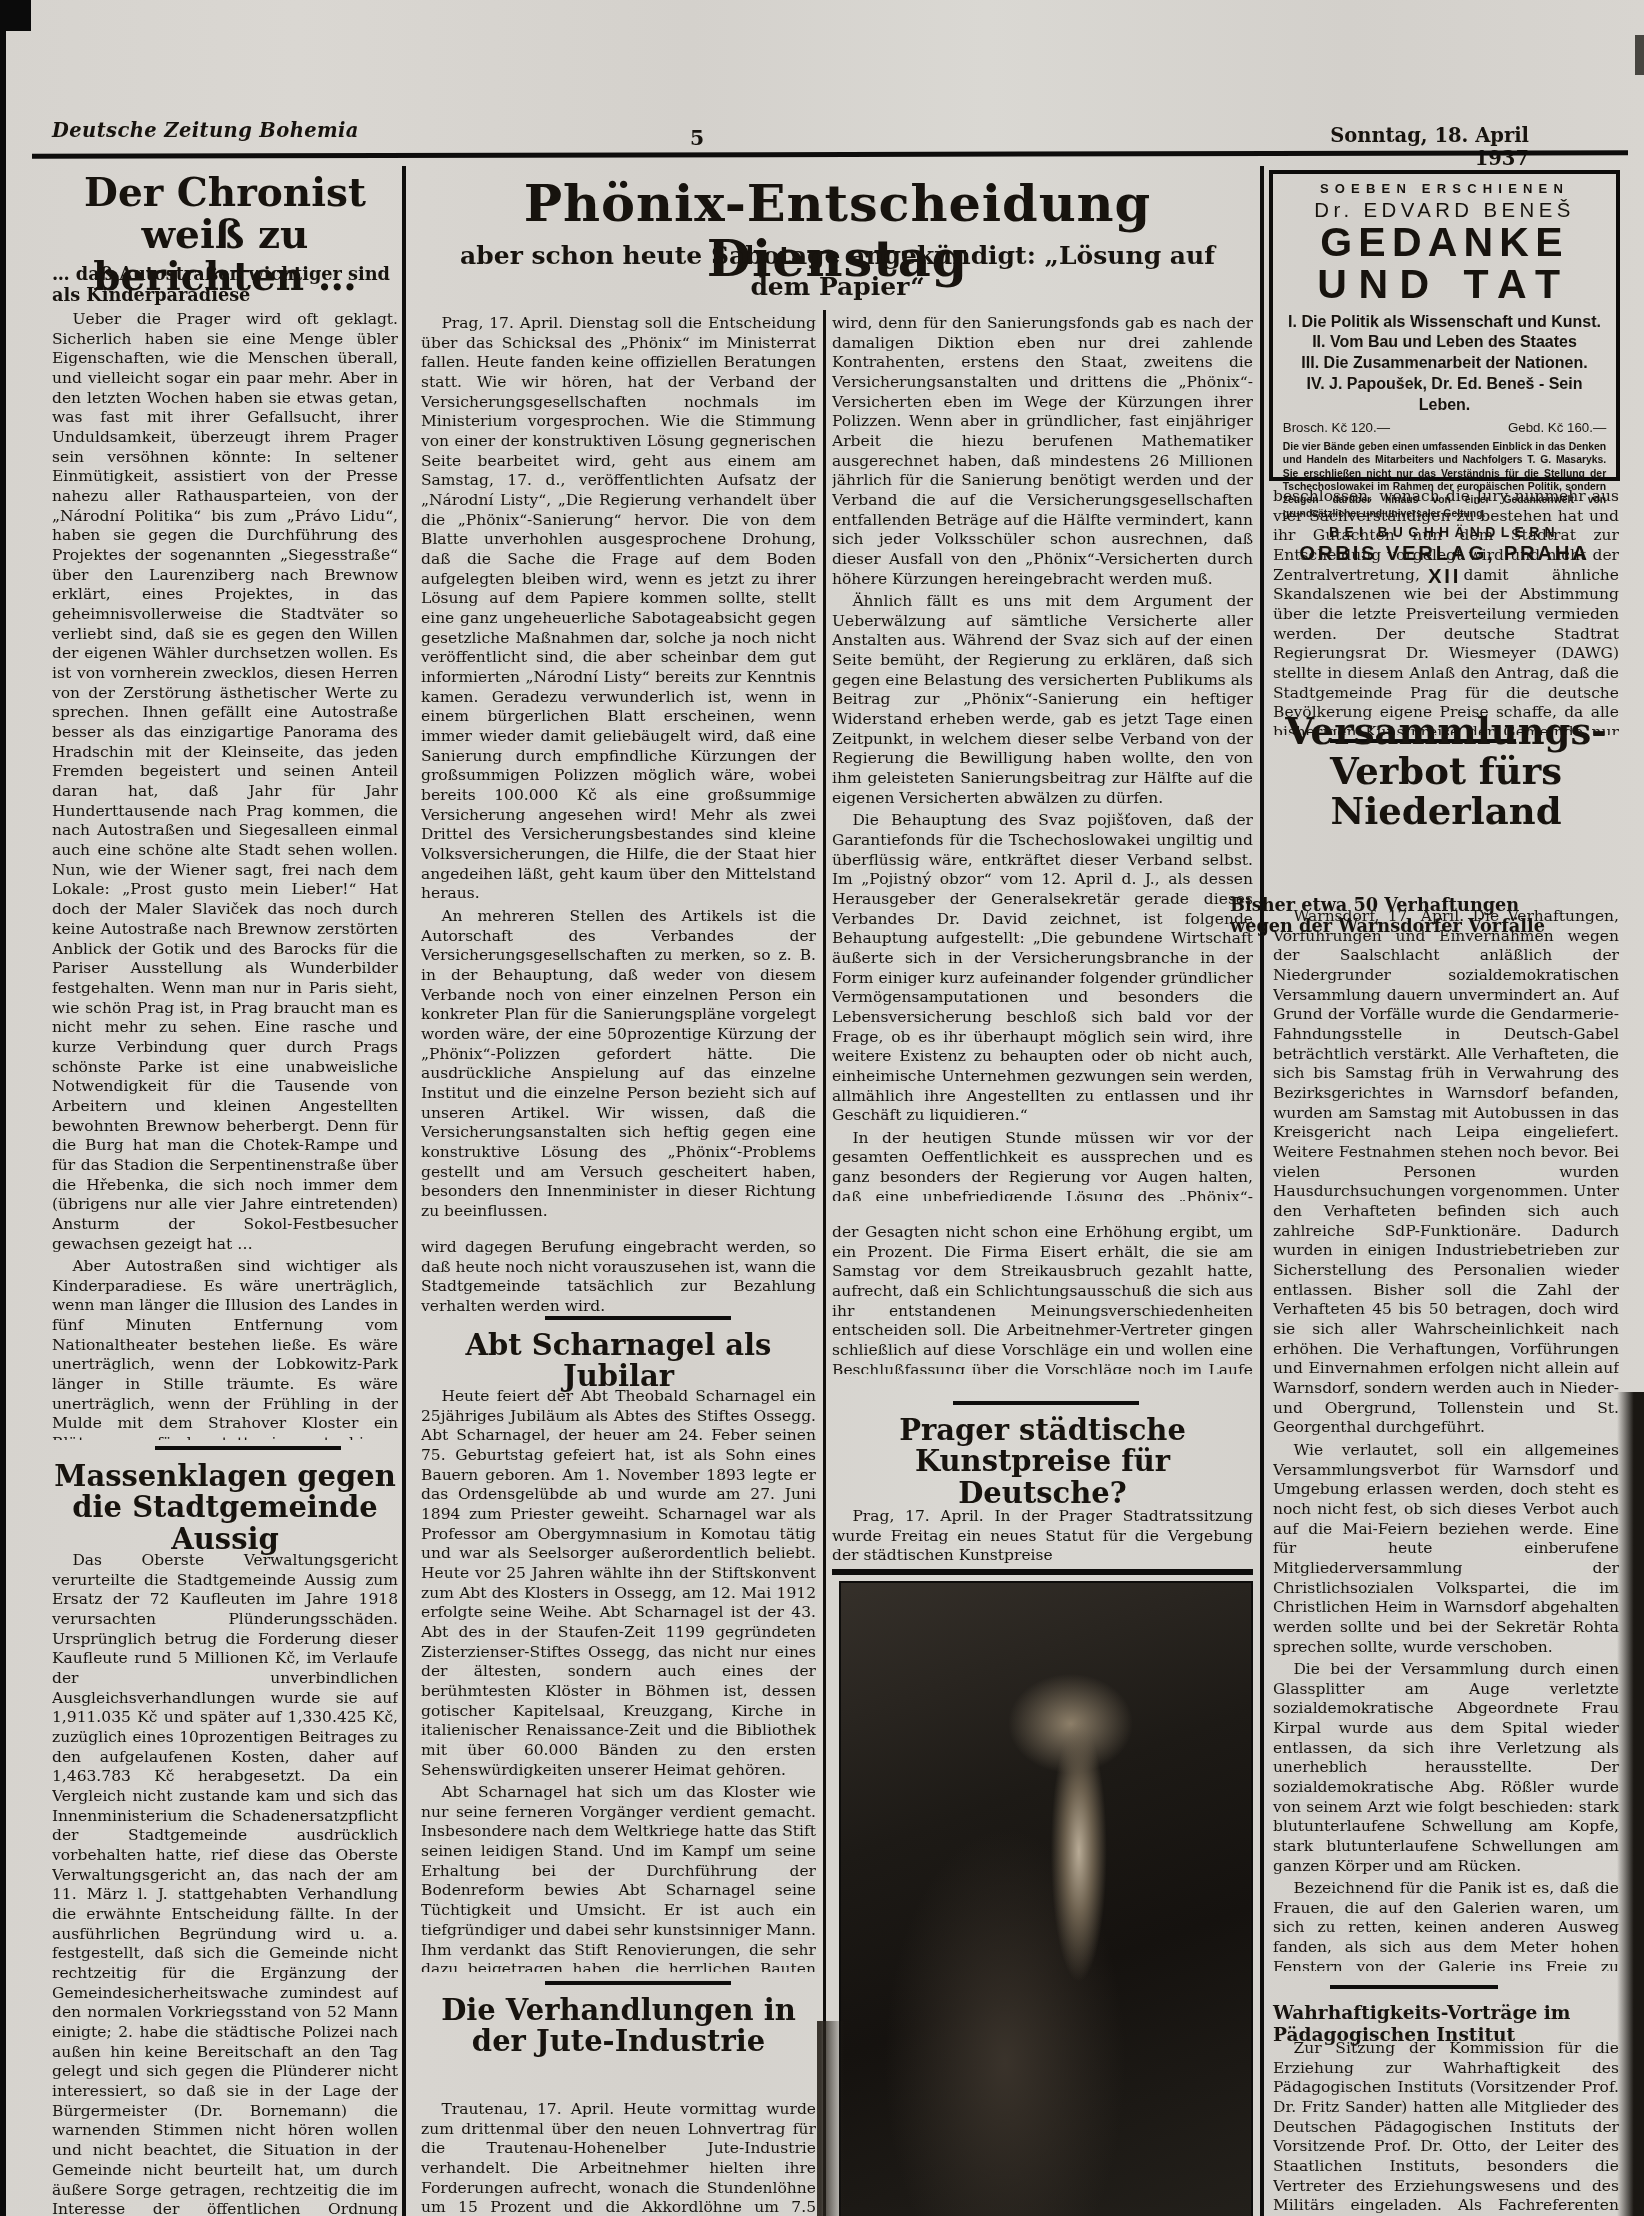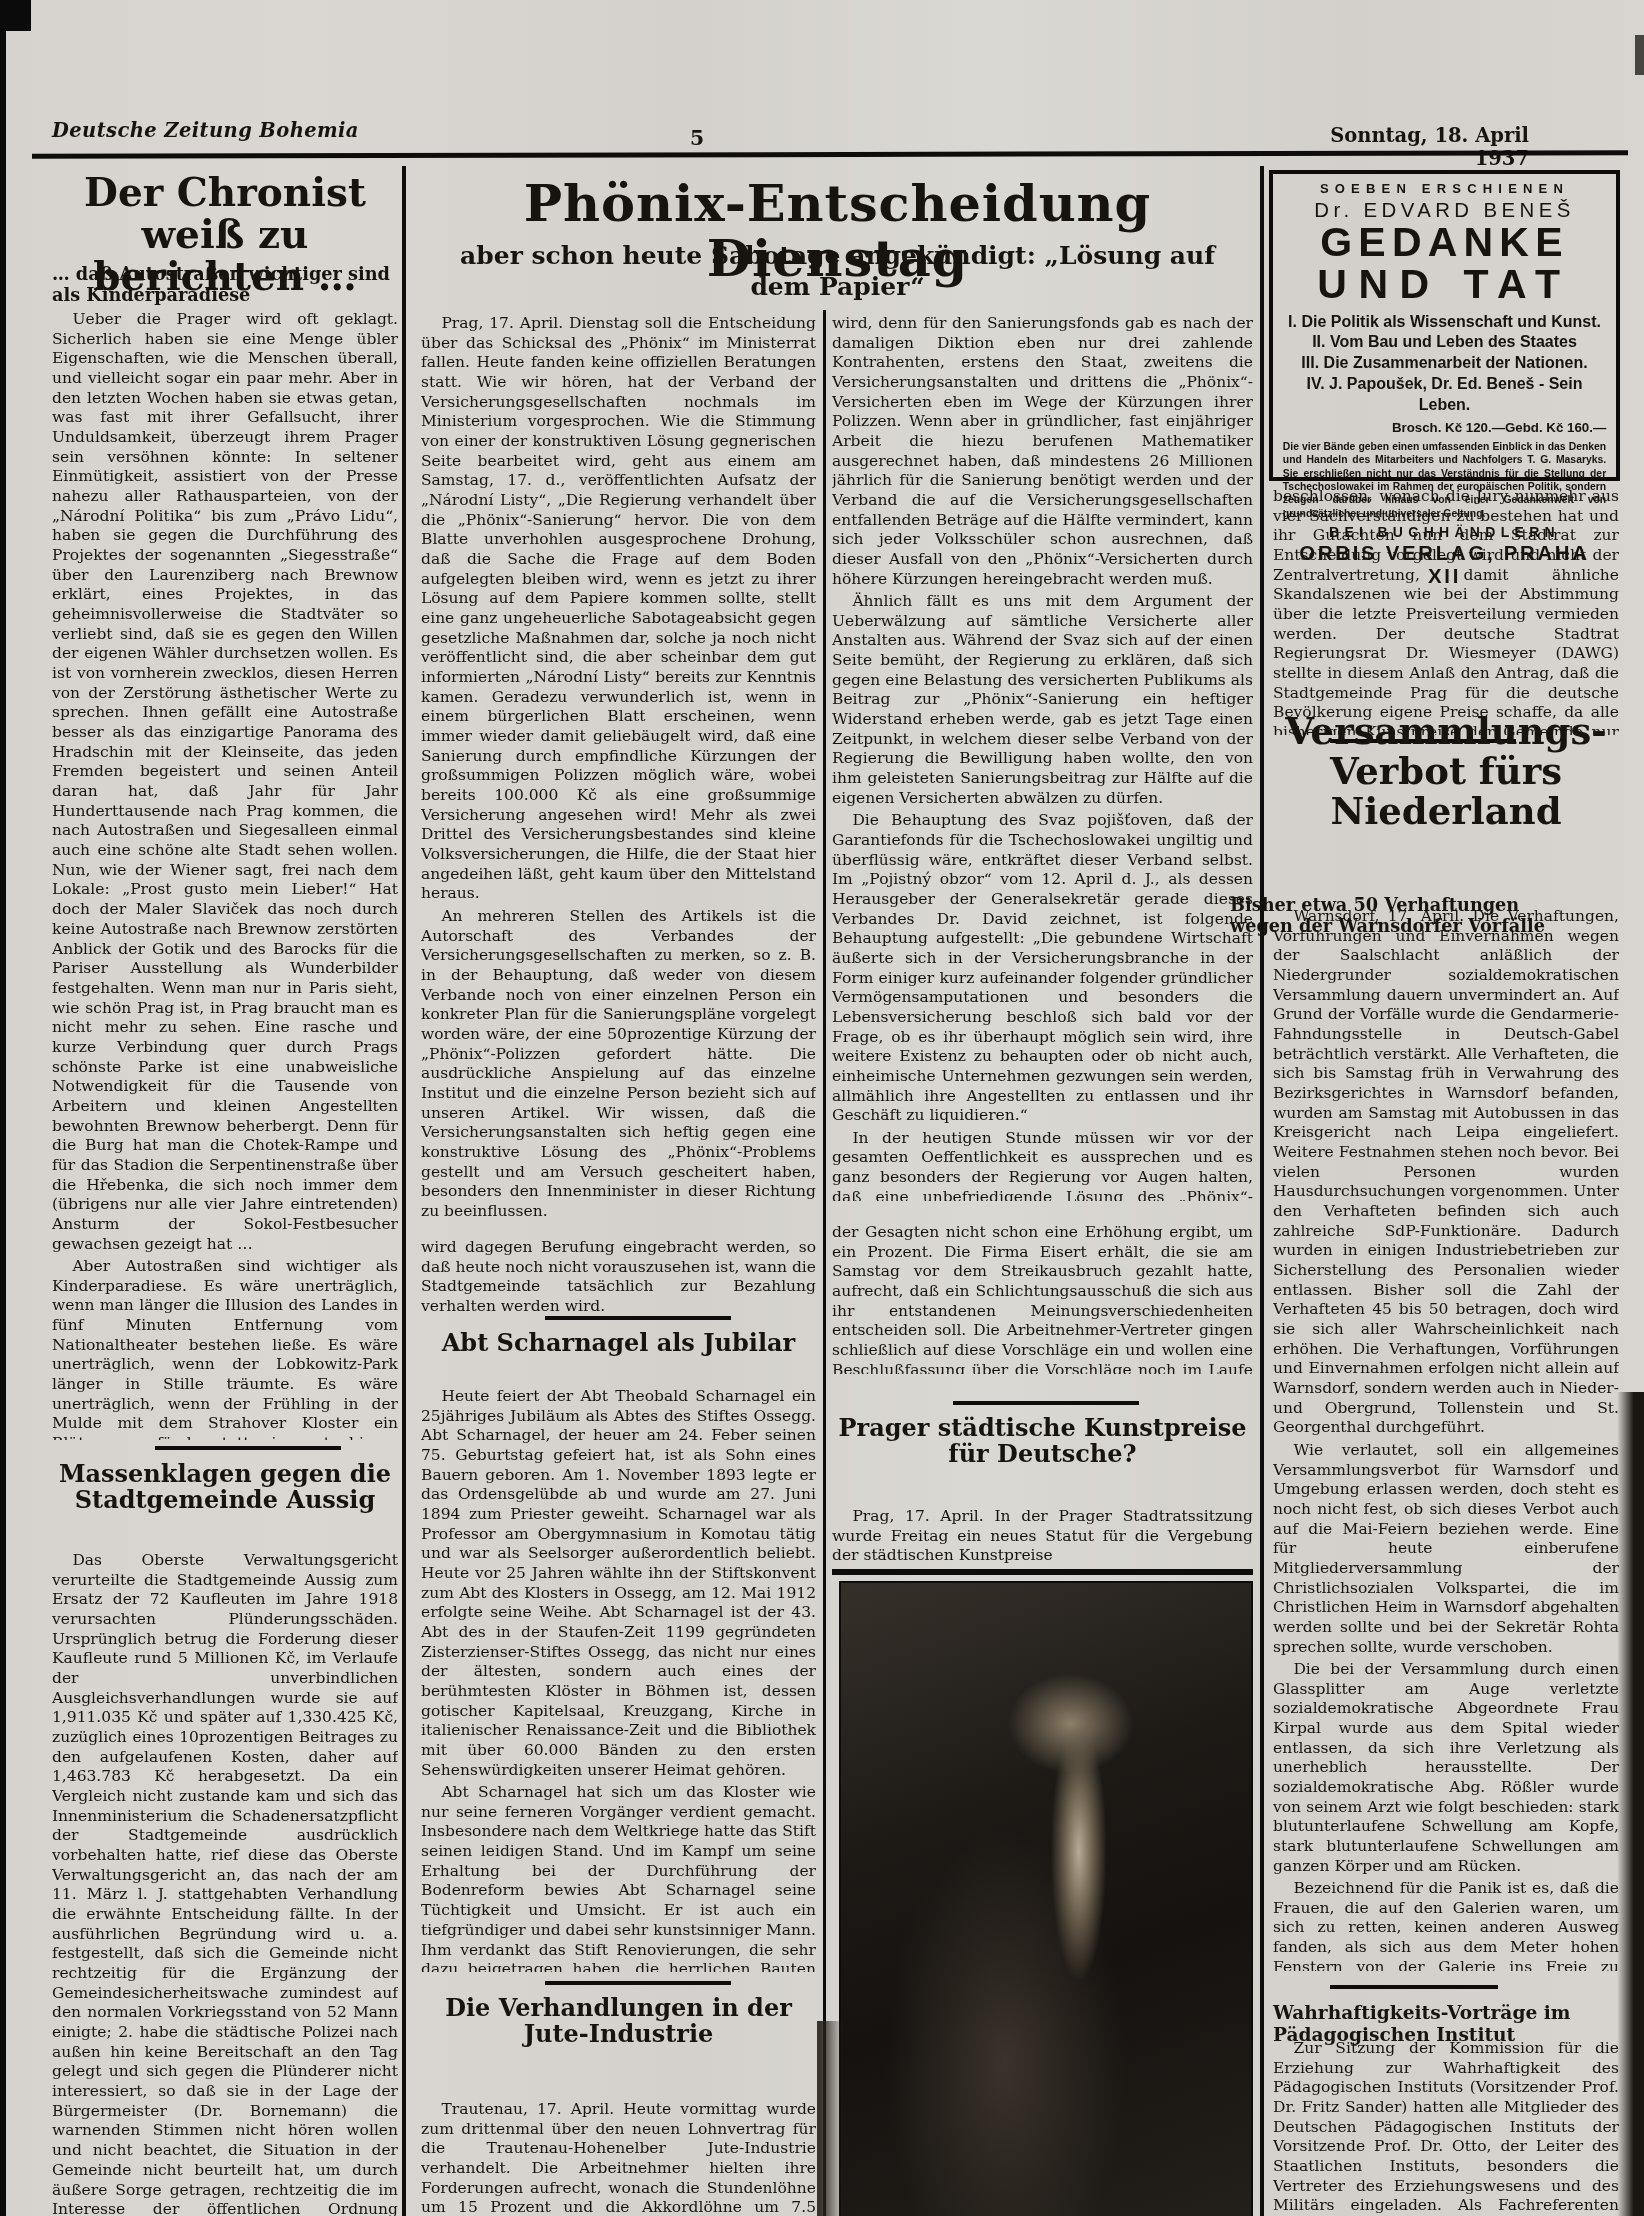--- a/index.html
+++ b/index.html
@@ -9,35 +9,35 @@
   .abs{position:absolute;}
   .rule{background:#0e0d0c;}
   .vrule{background:#0f0e0d;}
   .masthead{font-size:19.5px;font-weight:bold;font-style:italic;letter-spacing:0.4px;}
   .pagenum{font-size:20.4px;font-weight:bold;}
   .dateline{font-size:19.5px;font-weight:bold;text-align:right;}
   .headline{font-weight:bold;text-align:center;line-height:1.08;}
   .h-chronist{font-size:39px;}
   .h-phoenix{font-size:51px;letter-spacing:0.9px;}
   .sub-phoenix{font-size:25px;font-weight:bold;text-align:center;line-height:1.25;}
-  .h-section{font-size:24px;}
+  .h-section{font-size:29px;}
   .h-right{font-size:37px;}
   .subhead{font-size:17.7px;font-weight:bold;line-height:1.2;}
   .body-text{font-size:15.5px;line-height:1.27;text-align:justify;overflow:hidden;}
   .body-text p{margin:0 0 2.7px 0;text-indent:20.4px;}
   .body-text p.noindent{text-indent:0;}
   .sep{height:4.4px;background:#0e0d0c;}
   .ad-box{border:4.4px solid #0d0c0b;box-sizing:border-box;padding:7px 9.8px 4.4px 9.8px;
     font-family:"Liberation Sans",sans-serif;text-align:center;}
   .ad-top{font-size:13px;font-weight:bold;letter-spacing:6.2px;}
   .ad-author{font-size:20.4px;font-weight:normal;letter-spacing:4.4px;margin-top:2.7px;}
   .ad-t1{font-size:41px;font-weight:bold;letter-spacing:6.2px;line-height:1.02;}
   .ad-t2{font-size:41px;font-weight:bold;letter-spacing:11.5px;line-height:1.02;}
   .ad-vols{font-size:16px;font-weight:bold;text-align:center;line-height:1.3;margin-top:6.2px;}
-  .ad-price{display:flex;justify-content:flex-end;font-size:13.3px;font-weight:bold;margin-top:4.4px;}
+  .ad-price{display:flex;justify-content:space-between;font-size:13.3px;font-weight:normal;margin-top:4.4px;}
   .ad-desc{font-size:10.4px;font-weight:bold;text-align:justify;line-height:1.28;margin-top:5.3px;}
   .ad-foot1{font-size:14px;font-weight:bold;letter-spacing:5.3px;margin-top:4.4px;}
   .ad-foot2{font-size:20.4px;font-weight:bold;letter-spacing:2.7px;margin-top:1.8px;}
   .photo{background:
     radial-gradient(40px 186px at 58% 42%,#b8ab96 0%,#6d614f 34%,rgba(30,26,22,0) 70%),
     radial-gradient(89px 71px at 56% 22%,#8d7f69 0%,rgba(30,26,22,0) 70%),
     radial-gradient(160px 310px at 40% 75%,#3a332b 0%,rgba(20,17,14,0) 75%),
     linear-gradient(160deg,#35302a 0%,#1d1a16 35%,#15120f 60%,#23201b 100%);
     border:2.7px solid #0d0c0b;box-sizing:border-box;}
   .artifact{pointer-events:none;}

